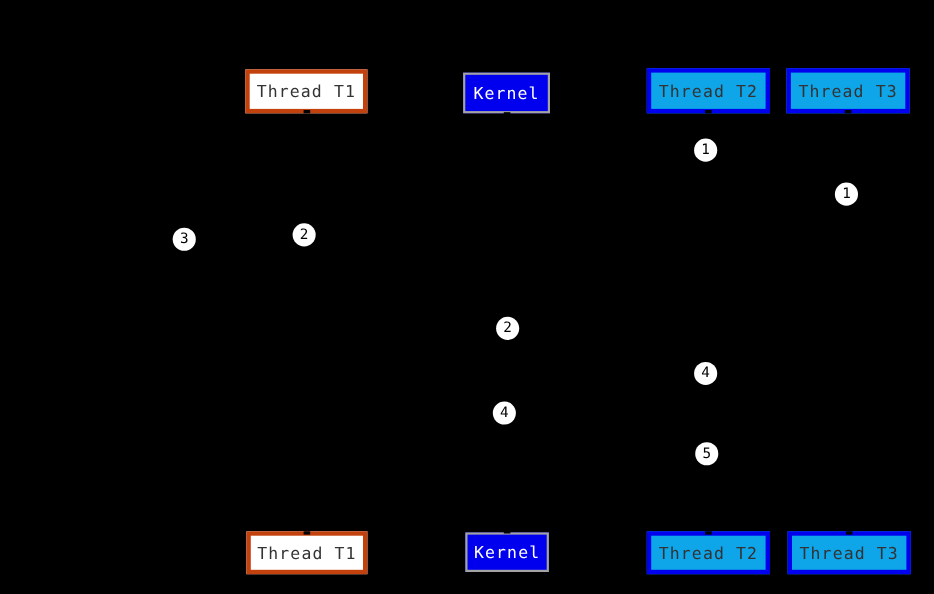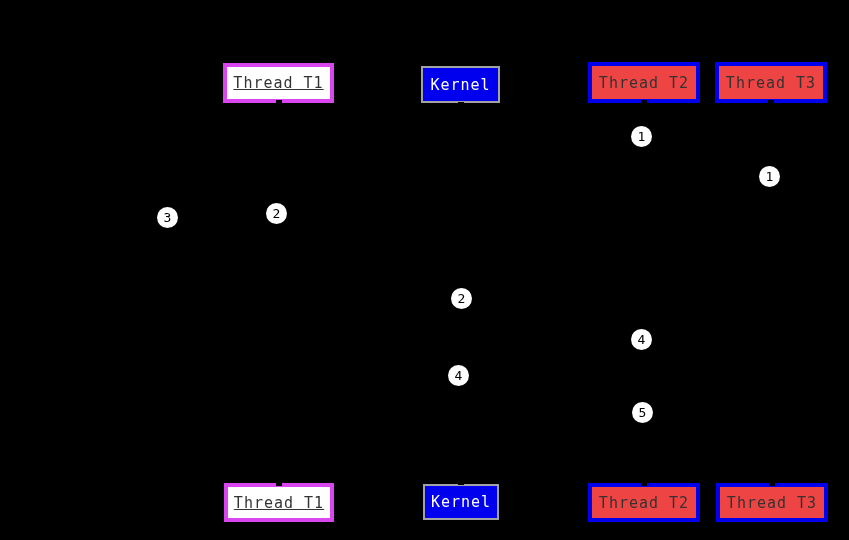--- a/index.html
+++ b/index.html
@@ -20,26 +20,25 @@
     box-sizing: border-box;
     display: flex;
     align-items: center;
     justify-content: center;
     font-size: 15px;
     letter-spacing: 1px;
     white-space: nowrap;
   }
   .node.red-border {
     background: #ffffff;
-    border: 4px solid #d946ef;
+    border: 4px solid #c2410c;
     color: #333333;
-    text-decoration: underline;
   }
   .node.blue-border {
-    background: #ef4444;
+    background: #0ea5e9;
     border: 4px solid #0000ee;
     color: #333333;
   }
   .node.kernel {
     background: #0000ee;
     border: 2px solid #a3a3a3;
     color: #ffffff;
   }
   
   .node.row-top::after {

